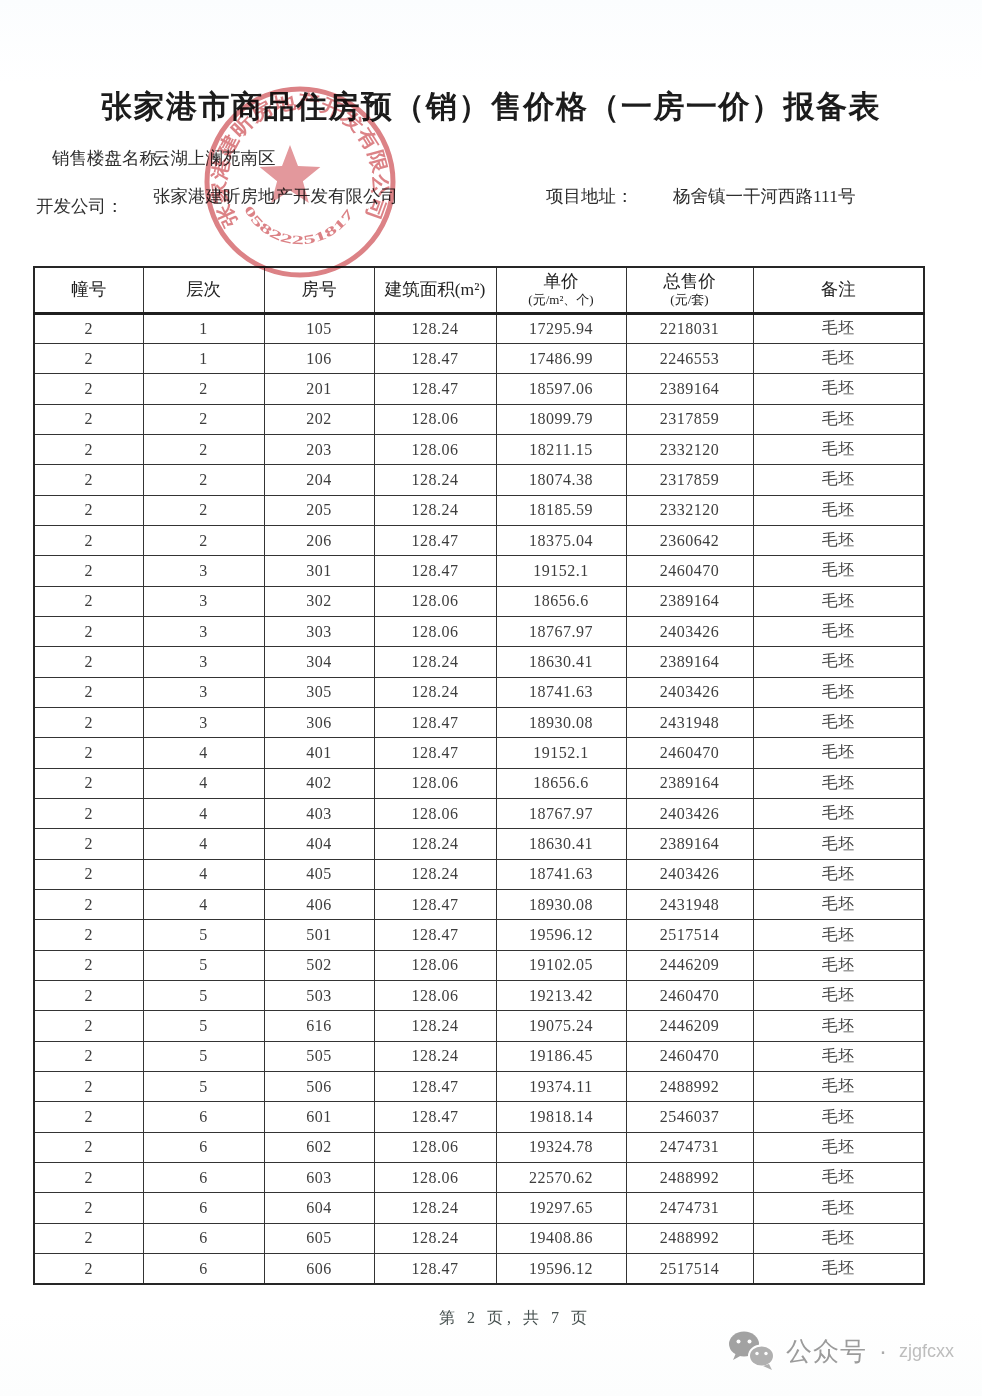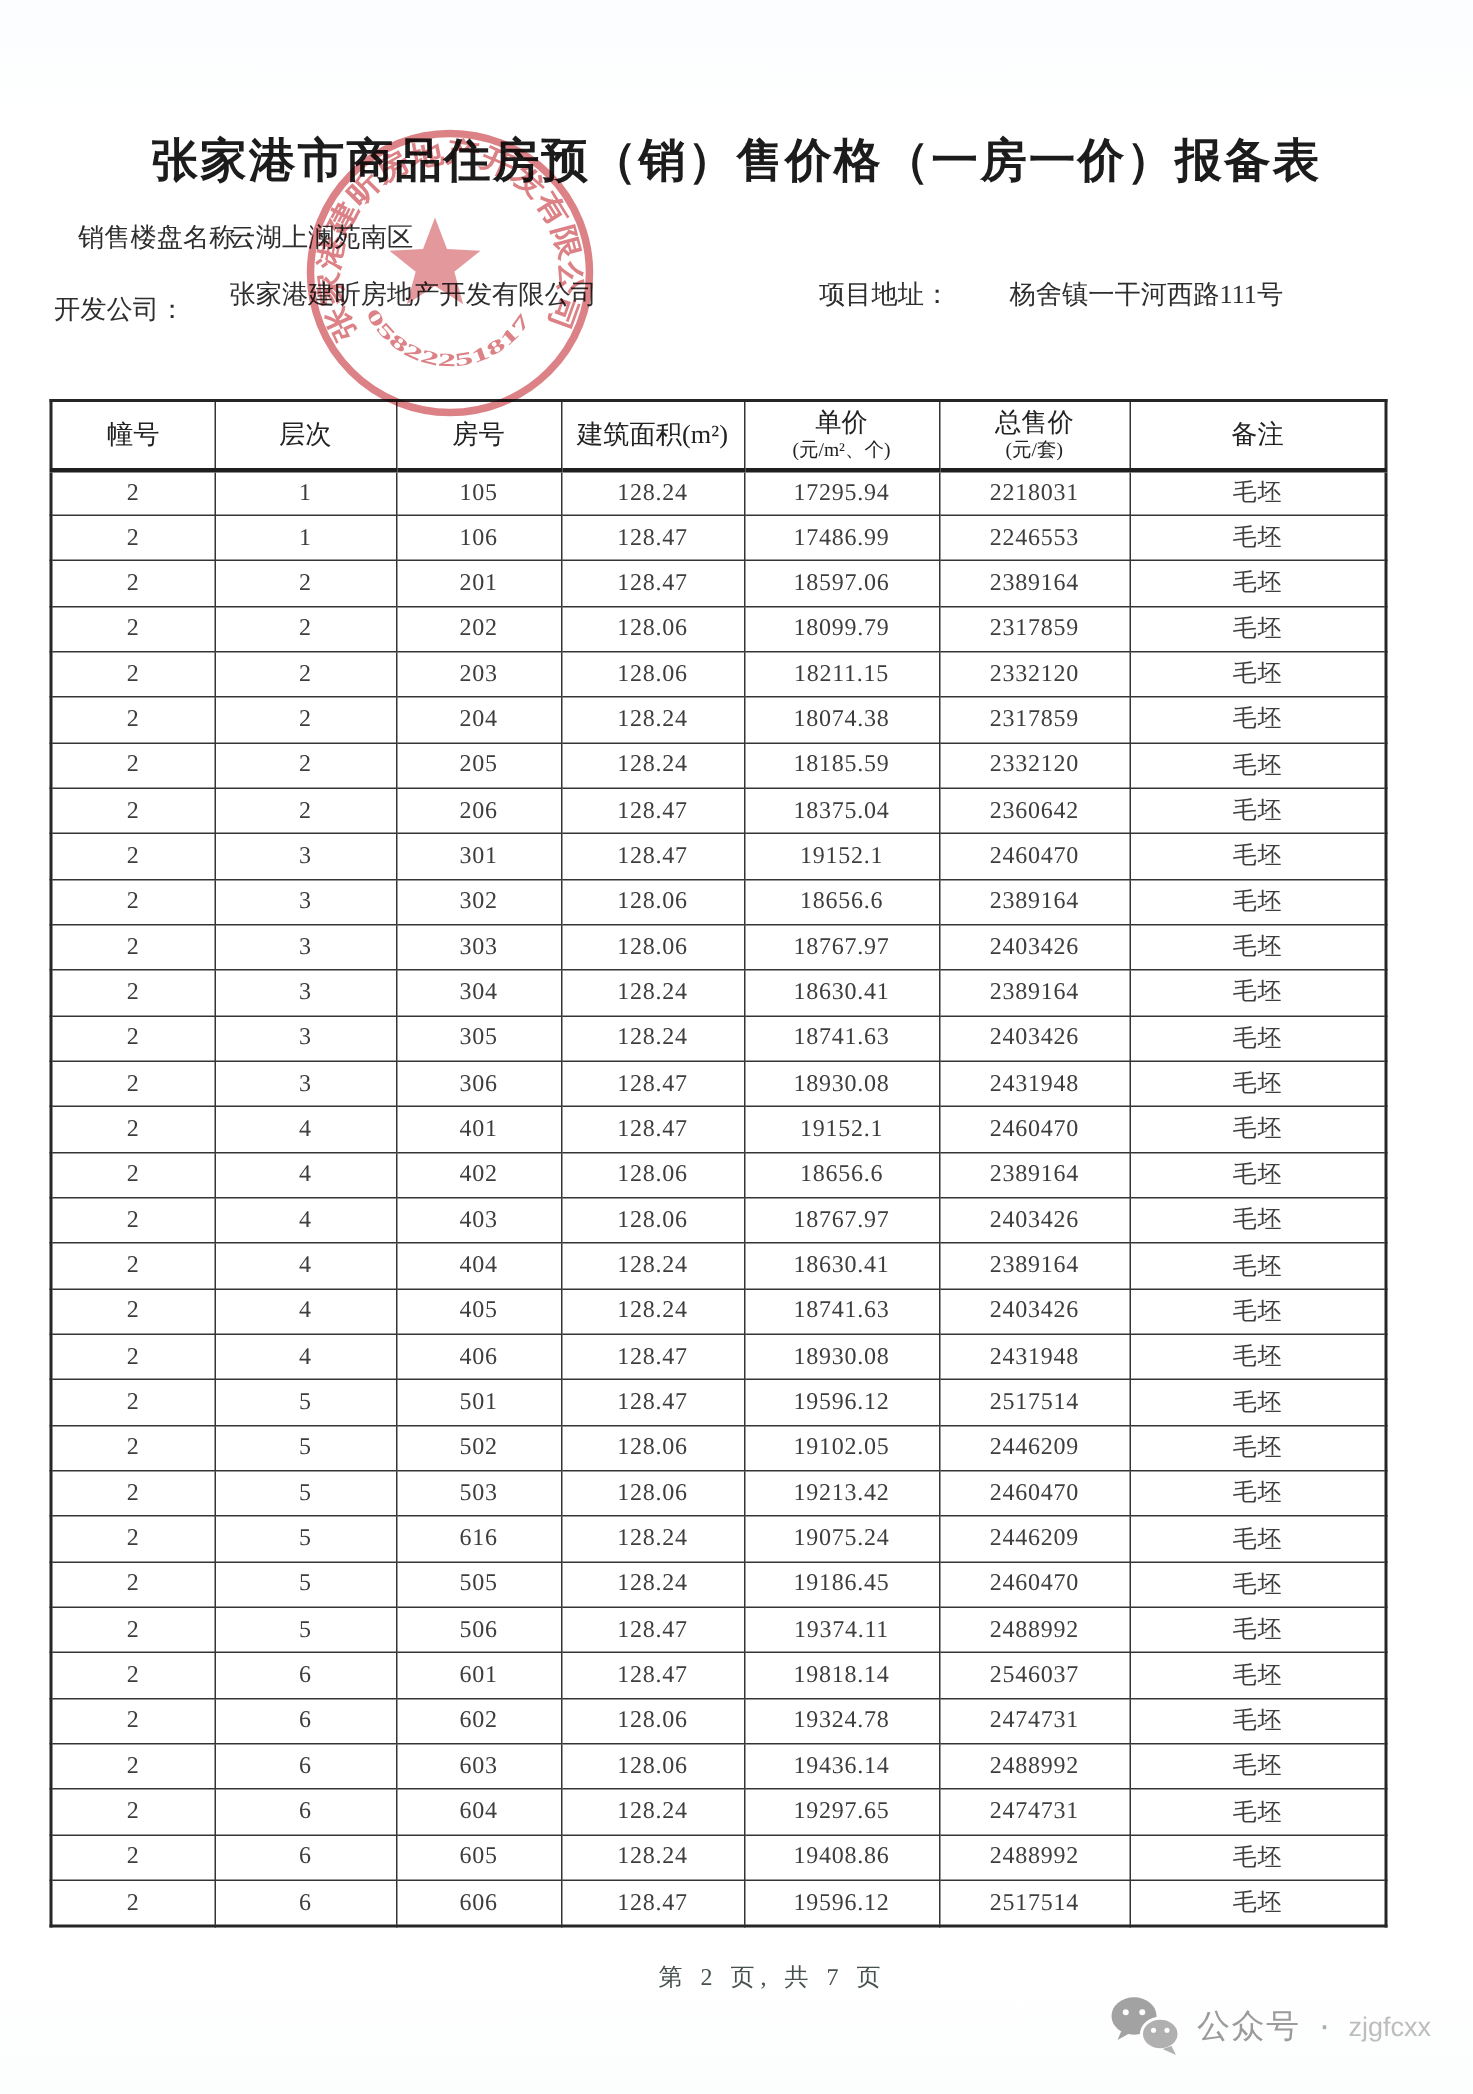--- a/index.html
+++ b/index.html
@@ -46,21 +46,21 @@
   .page-footer {
     position:absolute; top:1308px; left:33px; width:964px;
     text-align:center; font-size:16px; letter-spacing:4px; color:#46504f;
   }
 
   .watermark {
     position:absolute; top:1330px; right:28px;
     display:flex; align-items:center; gap:10px;
     font-family:"Liberation Sans","DejaVu Sans",sans-serif;
   }
-  .wm-label { font-size:22px; color:#9b9b9b; letter-spacing:1px; }
+  .wm-label { font-size:26px; color:#9b9b9b; letter-spacing:1px; }
   .wm-dot { font-size:24px; color:#ababab; margin:0 2px; }
   .wm-account { font-size:18px; color:#bdbdbd; }
 
   .seal {
     position:absolute; left:200px; top:82px; width:200px; height:200px;
     mix-blend-mode:multiply; opacity:0.82; pointer-events:none;
   }
   .seal-text { font-family:"Liberation Serif","DejaVu Serif",serif; font-weight:bold; }
 </style>
 </head>
@@ -370,21 +370,21 @@
           <td>128.06</td>
           <td>19324.78</td>
           <td>2474731</td>
           <td>毛坯</td>
         </tr>
         <tr>
           <td>2</td>
           <td>6</td>
           <td>603</td>
           <td>128.06</td>
-          <td>19436.14</td>
+          <td>22570.62</td>
           <td>2488992</td>
           <td>毛坯</td>
         </tr>
         <tr>
           <td>2</td>
           <td>6</td>
           <td>604</td>
           <td>128.24</td>
           <td>19297.65</td>
           <td>2474731</td>

